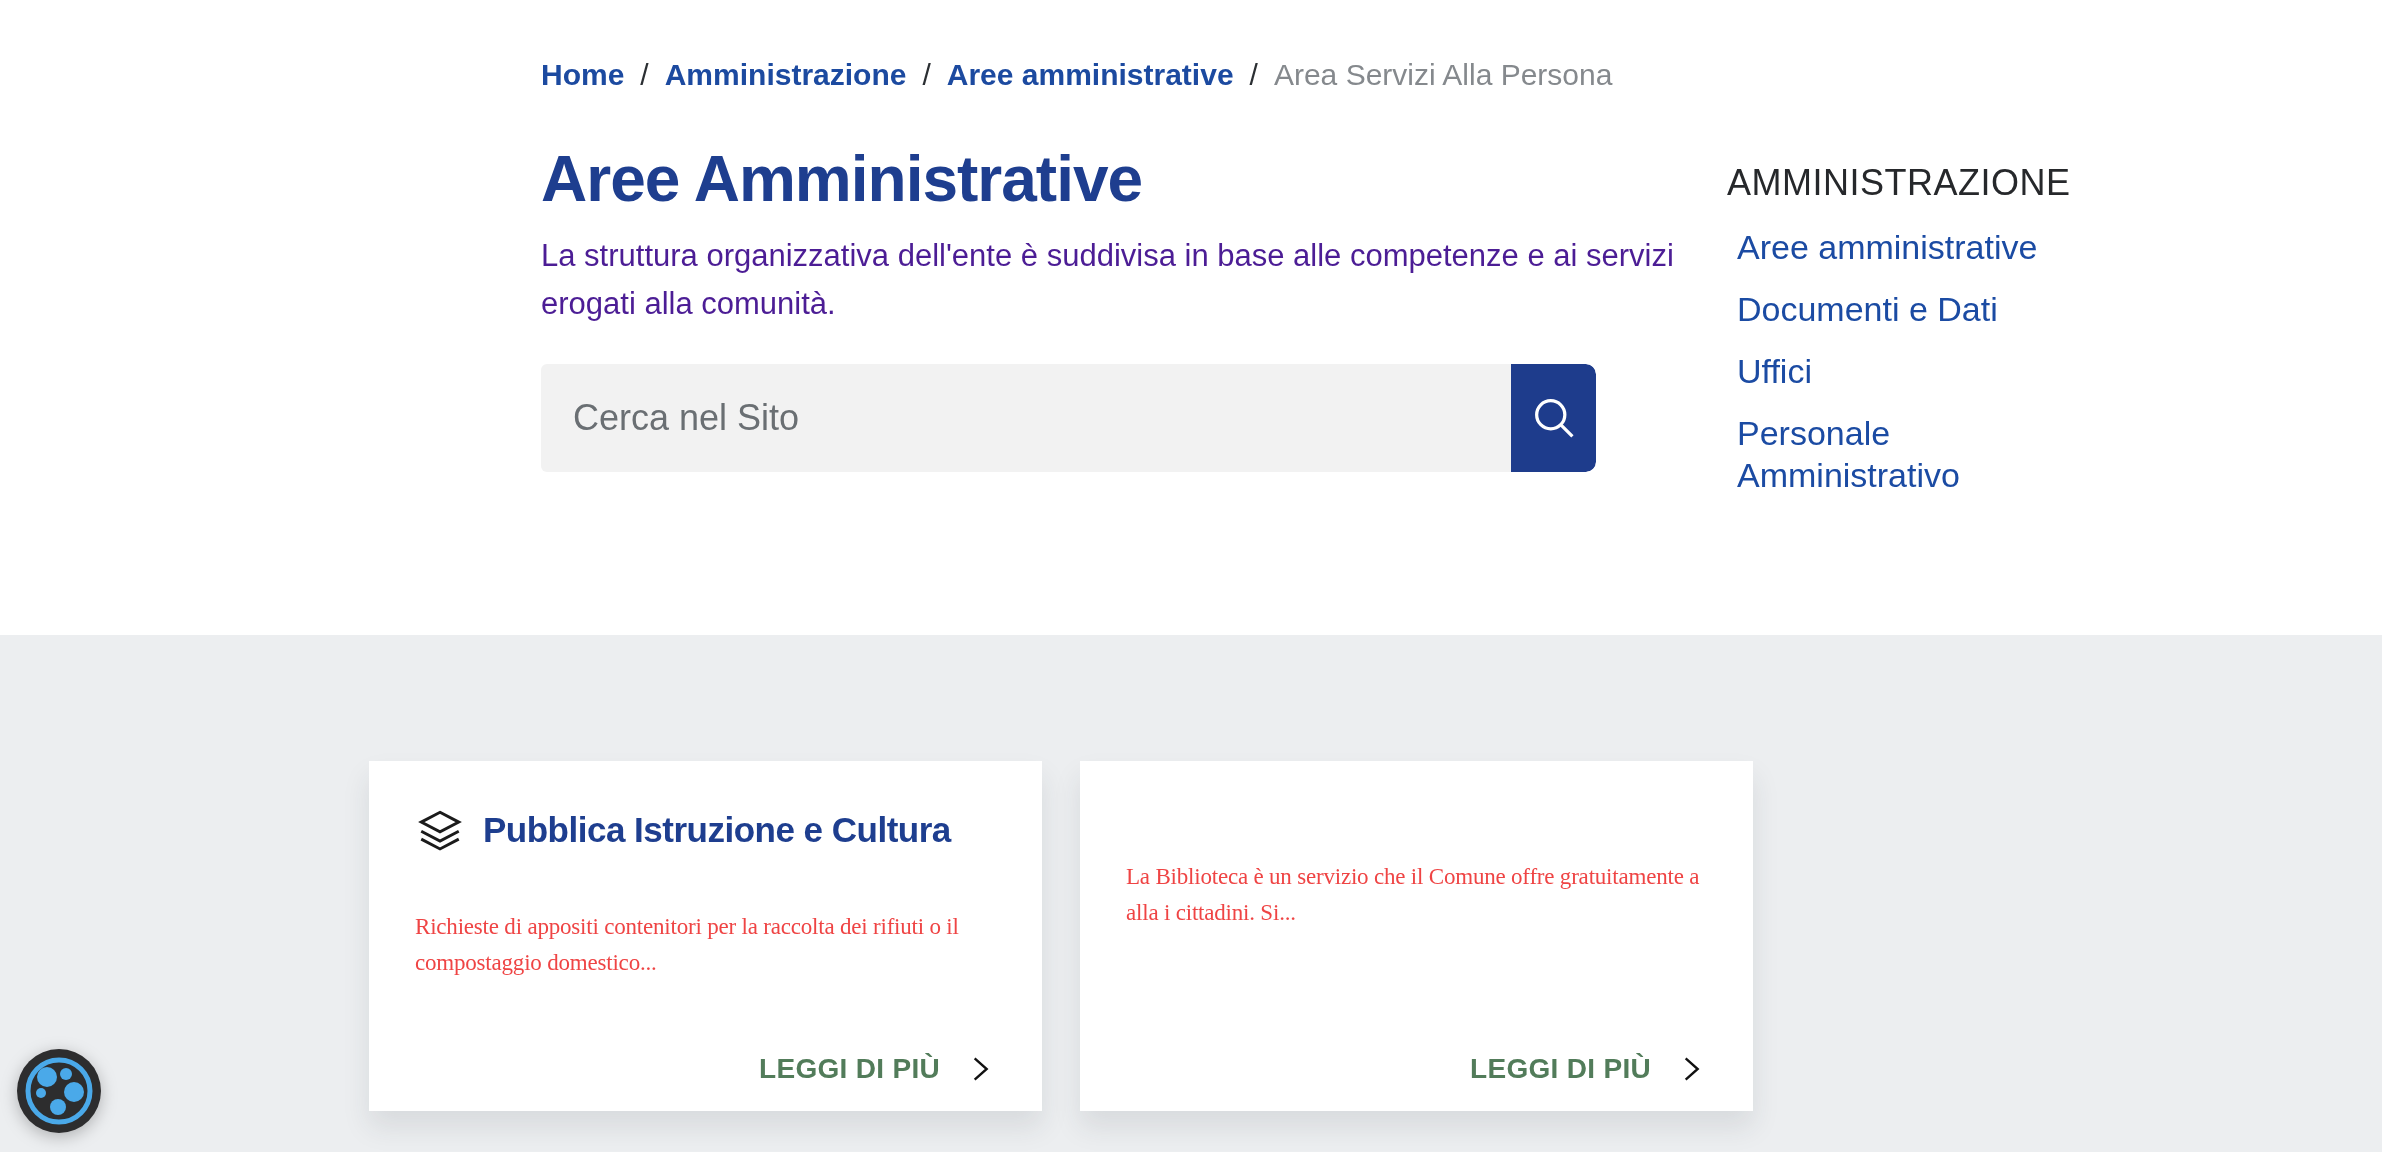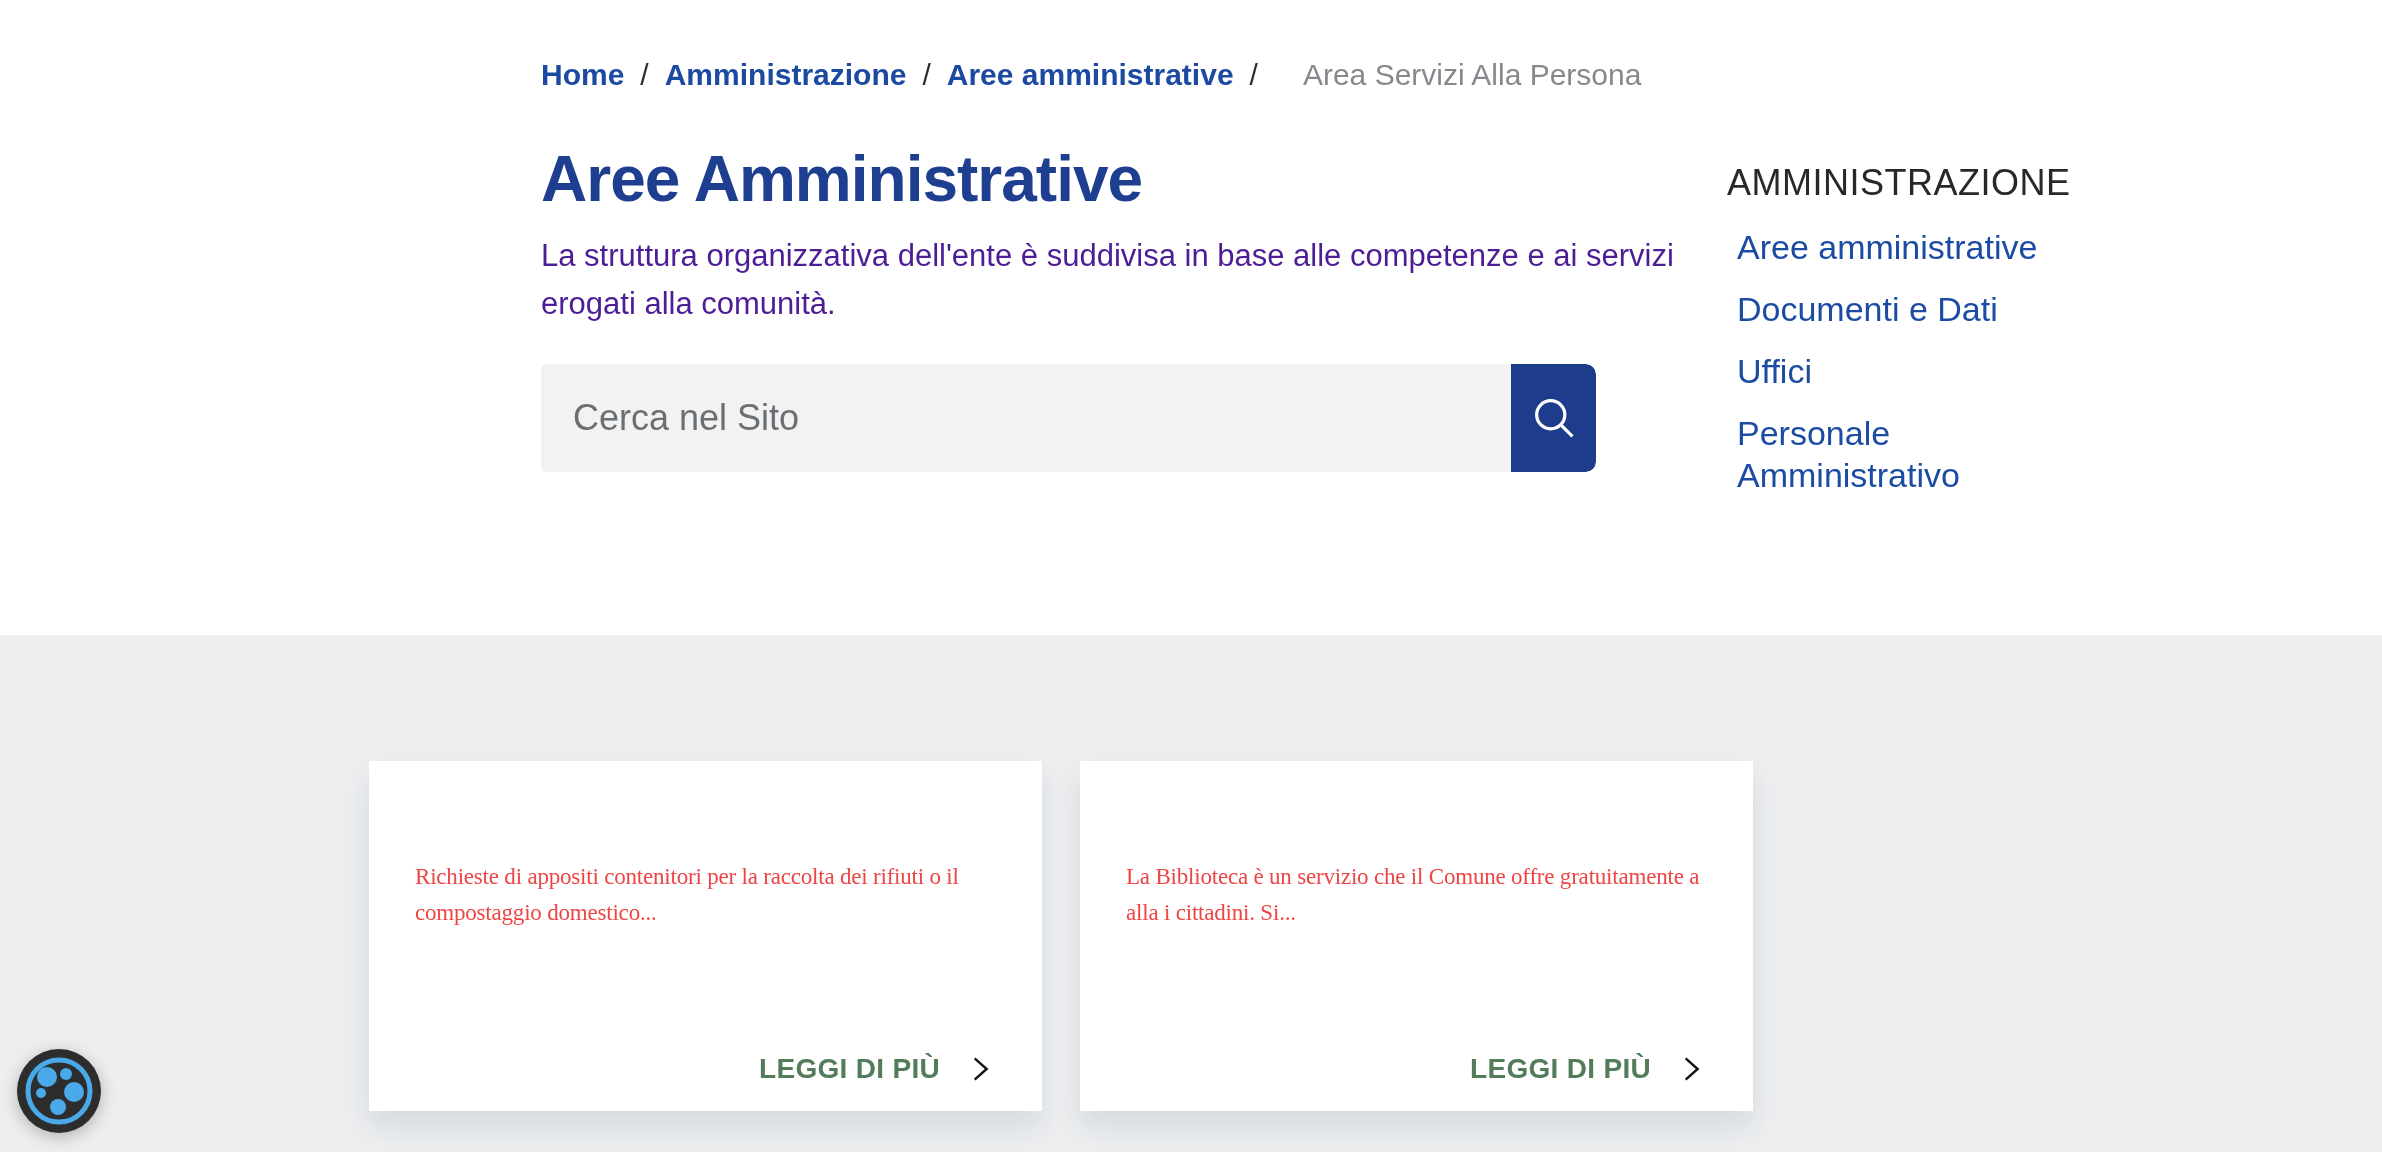--- a/index.html
+++ b/index.html
@@ -5,21 +5,21 @@
   * { margin: 0; padding: 0; box-sizing: border-box; }
   html, body { width: 2382px; height: 1152px; overflow: hidden; }
   body { font-family: "Liberation Sans", sans-serif; background: #ffffff; position: relative; }
 
   
   .top-section { height: 635px; background: #ffffff; padding: 58px 292px 0 541px; border-radius: 11px; }
 
   .breadcrumb { display: flex; align-items: baseline; gap: 16px; font-size: 30px; white-space: nowrap; }
   .breadcrumb a { color: #1c4aa0; font-weight: 700; text-decoration: none; cursor: pointer; }
   .breadcrumb .sep { color: #2b2f33; font-weight: 400; }
-  .breadcrumb .current { color: #85898d; font-weight: 400; margin-left: 29px; }
+  .breadcrumb .current { color: #85898d; font-weight: 400; }
 
   .content-row { display: flex; align-items: flex-start; }
   .main-col { width: 1100px; flex: 0 0 auto; }
 
   h1.page-title { margin-top: 52px; font-size: 64px; line-height: 1.1; font-weight: 700;
                   color: #1e3e8f; letter-spacing: -1px; }
   p.page-desc { margin-top: 18px; width: 1150px; font-size: 31px; line-height: 1.55; color: #4c1d95; }
 
   .searchbar { margin-top: 36px; width: 1055px; height: 108px; display: flex;
                border-radius: 6px 10px 10px 6px; overflow: hidden; }
@@ -107,20 +107,30 @@
         </li>
       </ul>
     </aside>
   </div>
 </div>
 
 <div class="gray-section">
   <div class="cards">
 
     <div class="card">
+      <div class="card-head">
+        <span style="display:flex;">
+          <svg width="50" height="50" viewBox="0 0 24 24" fill="none" stroke="#1b1b1b" stroke-width="1.4" stroke-linejoin="miter">
+            <path d="M12 3.5 L21 8.2 L12 12.9 L3 8.2 Z"></path>
+            <path d="M3 12.6 L12 17.3 L21 12.6"></path>
+            <path d="M3 16.4 L12 21.1 L21 16.4"></path>
+          </svg>
+        </span>
+        <span class="card-title">Pubblica Istruzione e Cultura</span>
+      </div>
       <p class="card-excerpt">Richieste di appositi contenitori per la raccolta dei rifiuti o il compostaggio domestico...</p>
       <a class="card-footer">
         <span class="card-cta">LEGGI DI PIÙ</span>
         <span style="display:flex;">
           <svg width="32" height="32" viewBox="0 0 24 24" fill="none" stroke="#111111" stroke-width="1.8">
             <polyline points="8,4 17,12 8,20"></polyline>
           </svg>
         </span>
       </a>
     </div>

